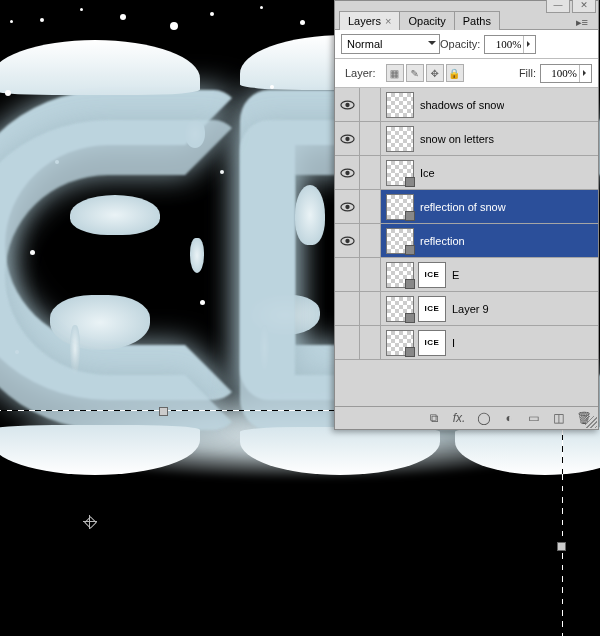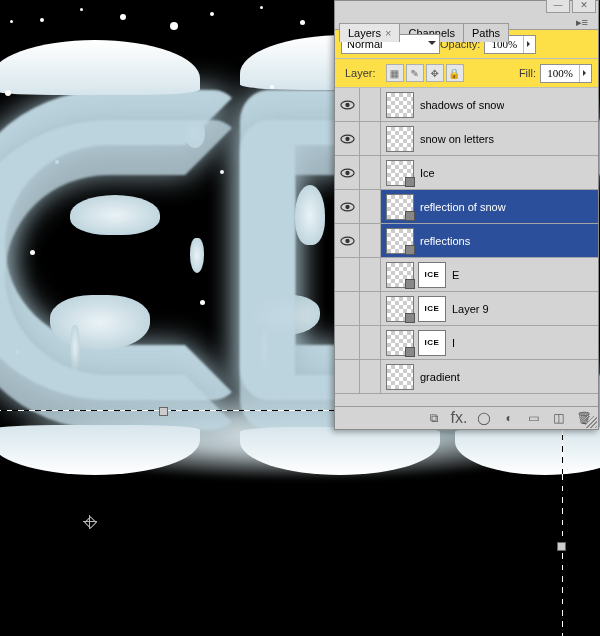--- a/index.html
+++ b/index.html
@@ -16,30 +16,30 @@
 .crosshair::before,.crosshair::after{content:"";position:absolute;background:#bbb}
 .crosshair::before{left:6px;top:0;width:1px;height:14px}
 .crosshair::after{top:6px;left:0;height:1px;width:14px}
 .crosshair span{position:absolute;left:3px;top:3px;width:7px;height:7px;border:1px solid #bbb;transform:rotate(45deg)}
 
 
 .panel{position:absolute;top:0;left:334px;width:263px;height:428px;background:#d4d4d4;border:1px solid #8a8a8a;box-shadow:-2px 2px 6px rgba(0,0,0,.35);font-size:11px;color:#000;display:flex;flex-direction:column}
 .win-controls{position:absolute;right:2px;top:-2px;display:flex;gap:2px}
 .win-controls span{width:22px;height:12px;background:#e2e2e2;border:1px solid #999;font-size:9px;text-align:center;line-height:10px;color:#666}
 .tabs{display:flex;align-items:flex-end;padding:6px 4px 0 4px;gap:0;height:22px;border-bottom:1px solid #9a9a9a}
-.tab{padding:3px 8px;background:#d4d4d4;border:1px solid #9a9a9a;border-bottom:none;position:relative;top:13px;margin-right:-1px;cursor:default}
+.tab{padding:3px 8px;background:#d4d4d4;border:1px solid #9a9a9a;border-bottom:none;position:relative;top:1px;margin-right:-1px;cursor:default}
 .tab.active{background:#e6e6e6;z-index:1}
 .tab .x{margin-left:4px;color:#777}
 .menu-arrow{margin-left:auto;padding:0 6px;color:#555}
-.row{display:flex;align-items:center;padding:3px 6px;border-bottom:1px solid #bdbdbd;background:#fde047;height:22px}
+.row{display:flex;align-items:center;padding:3px 6px;border-bottom:1px solid #bdbdbd;background:#ffffff;height:22px}
 .select{display:inline-flex;align-items:center;background:#fff;border:1px solid #8f8f8f;height:18px;padding:0 14px 0 5px;position:relative;min-width:78px}
 .select::after{content:"";position:absolute;right:3px;top:6px;border:4px solid transparent;border-top-color:#333}
 .lbl{color:#3a3a3a;margin:0 4px}
 .pct{display:inline-flex;align-items:center;background:#fff;border:1px solid #8f8f8f;height:17px}
-.pct input{width:34px;border:none;text-align:center;font:11px Tahoma;padding:0 2px;background:transparent}
+.pct input{width:34px;border:none;text-align:right;font:11px Tahoma;padding:0 2px;background:transparent}
 .pct .arrow{width:11px;height:17px;border-left:1px solid #bdbdbd;display:flex;align-items:center;justify-content:center}
 .pct .arrow::before{content:"";border:3px solid transparent;border-left-color:#333}
 .lock-icons{display:flex;gap:2px;margin:0 6px}
 .lock-icons span{width:16px;height:16px;border:1px solid #aeaeae;background:#e6e6e6;display:flex;align-items:center;justify-content:center;font-size:10px;color:#6b6b6b}
 .stack{flex:1;overflow:hidden;background:#d4d4d4}
 .layer{display:flex;align-items:center;height:33px;border-bottom:1px solid #a5a5a5;background:#d4d4d4}
 .layer.sel{background:#2b4f9a;color:#fff}
 .layer.sel .name{font-weight:normal}
 .eye{width:24px;height:33px;border-right:1px solid #a5a5a5;display:flex;align-items:center;justify-content:center;background:#d4d4d4}
 .eye svg{width:15px;height:10px}
@@ -113,21 +113,21 @@
     </div>
 </div>
 
 <div class="panel">
   <div class="win-controls">
     <span>—</span>
     <span>✕</span>
   </div>
   <div class="tabs">
     <div class="tab active"><span>Layers</span><span class="x">×</span></div>
-    <div class="tab">Channels</div>
+    <div class="tab">Opacity</div>
     <div class="tab">Paths</div>
     <div class="menu-arrow">▸≡</div>
   </div>
   <div class="row">
     <div class="select">Normal</div>
     <span class="lbl" style="margin-left:0">Opacity:</span>
     <div class="pct">
         <input value="100%" style="">
         <div class="arrow"></div>
       </div>
@@ -203,21 +203,21 @@
         <div class="eye">
           <svg viewBox="0 0 16 10">
             <ellipse cx="8" cy="5" rx="7" ry="4.2" fill="none" stroke="#333" stroke-width="1.3"></ellipse>
             <circle cx="8" cy="5" r="2.3" fill="#333"></circle>
           </svg>
         </div>
         <div class="lnk"></div>
         <div class="thumbs">
           <div class="thumb trans so"></div>
         </div>
-        <div class="name">reflections</div>
+        <div class="name">reflection</div>
       </div>
       <div class="layer">
         <div class="eye"></div>
         <div class="lnk"></div>
         <div class="thumbs">
           <div class="thumb trans so"></div>
           <div class="thumb mask">ICE</div>
         </div>
         <div class="name">E</div>
       </div>
@@ -231,33 +231,25 @@
         <div class="name">Layer 9</div>
       </div>
       <div class="layer">
         <div class="eye"></div>
         <div class="lnk"></div>
         <div class="thumbs">
           <div class="thumb trans so"></div>
           <div class="thumb mask">ICE</div>
         </div>
         <div class="name">I</div>
-      </div>
-      <div class="layer">
-        <div class="eye"></div>
-        <div class="lnk"></div>
-        <div class="thumbs">
-          <div class="thumb trans"></div>
-        </div>
-        <div class="name">gradient</div>
       </div>
     </div>
   <div class="footer">
     <span>⧉</span>
-    <span style="font-size:16px">fx.</span>
+    <span style="font-style:italic;font-size:12px">fx.</span>
     <span>◯</span>
     <span>◐</span>
     <span>▭</span>
     <span>◫</span>
     <span>🗑</span>
   </div>
   <div class="resize-grip"></div>
 </div>
 
 </body></html>

